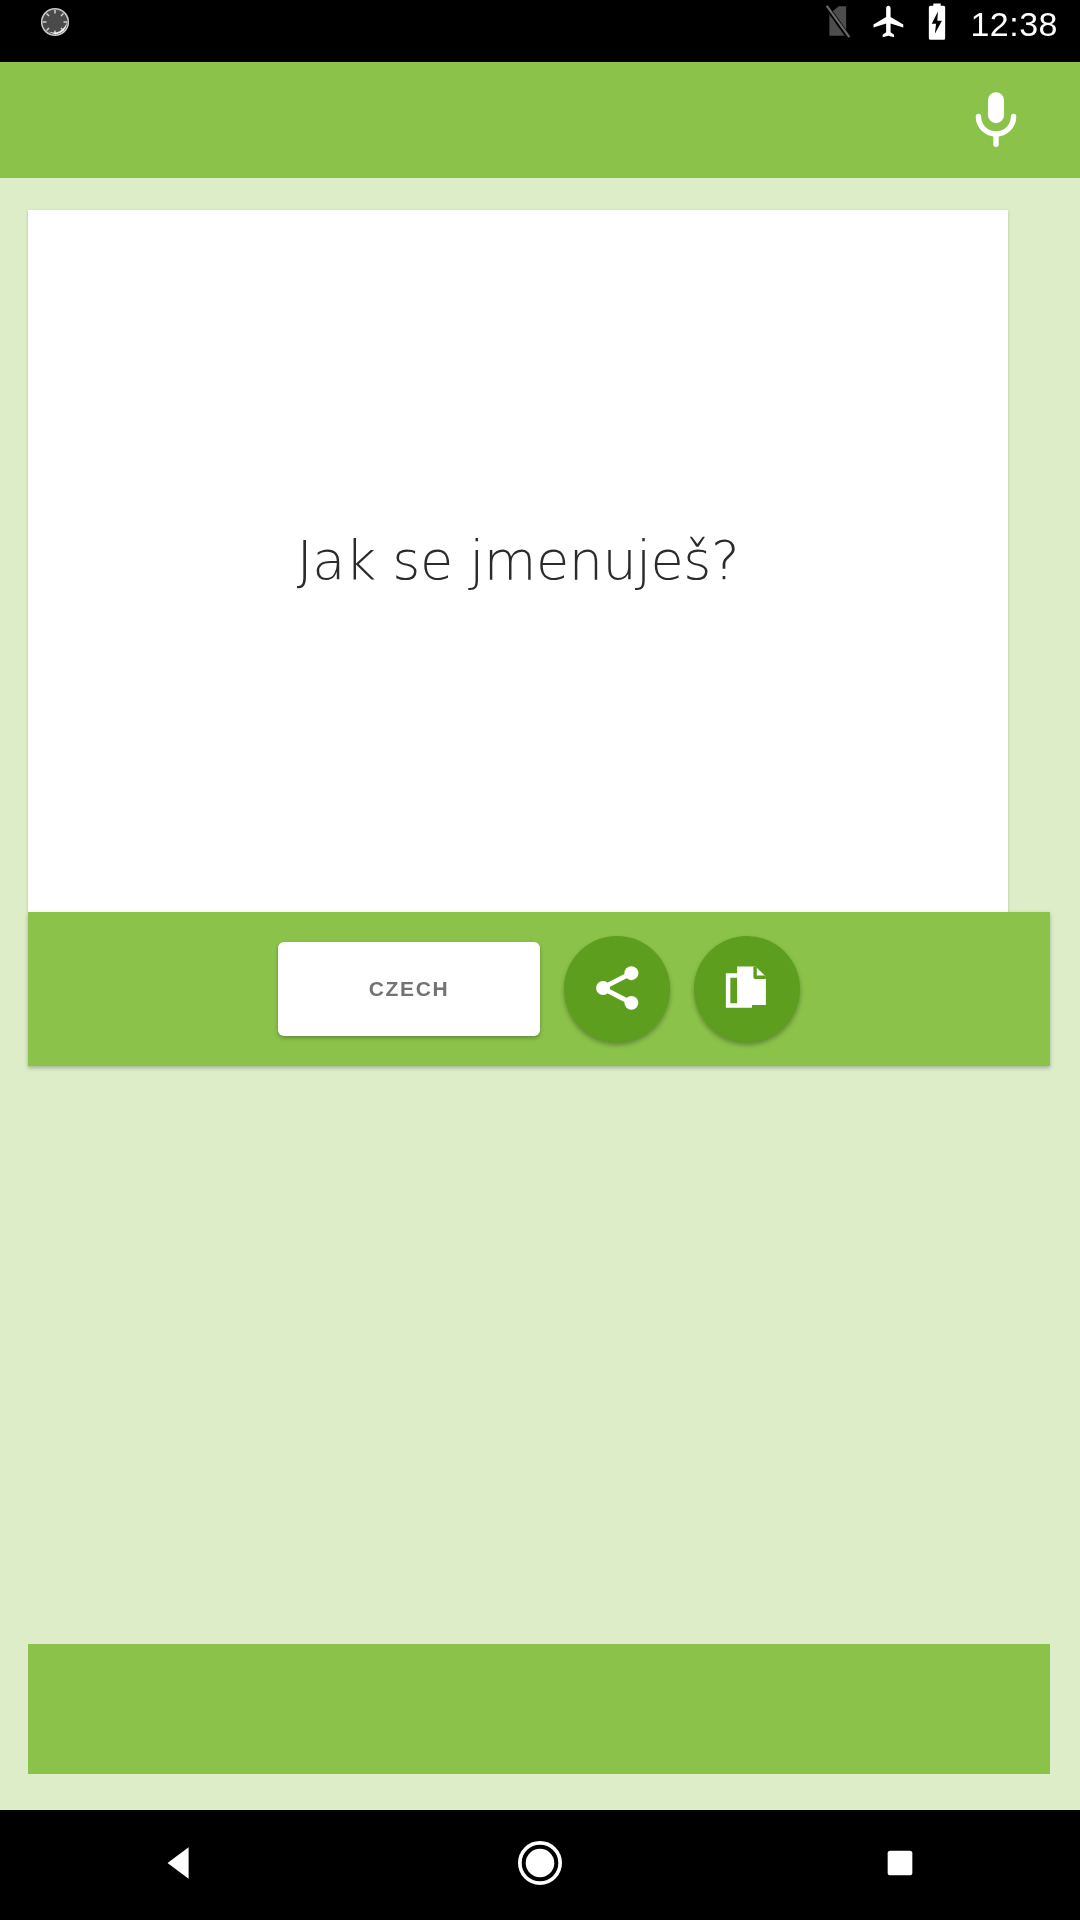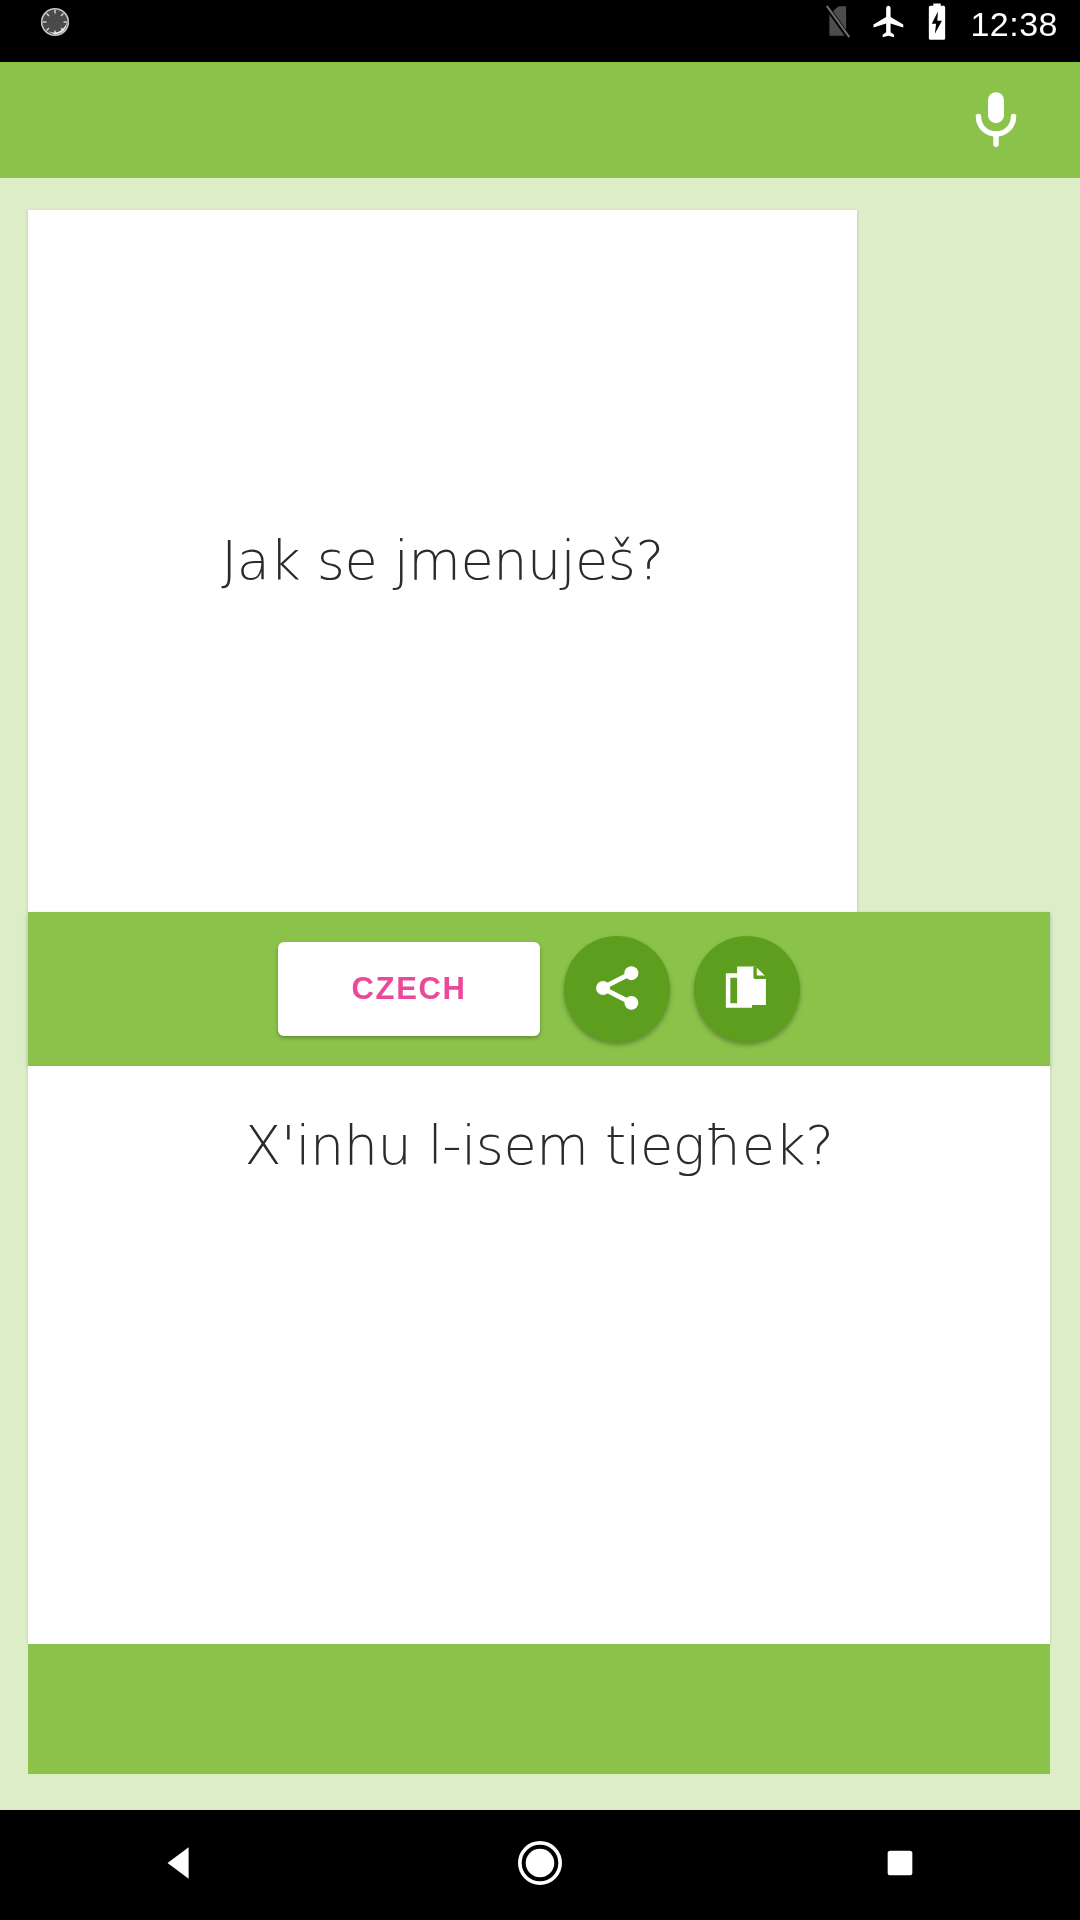--- a/index.html
+++ b/index.html
@@ -43,21 +43,21 @@
     padding-right:48px;
   }
   #mic-button {
     width:72px; height:72px;
     display:flex; align-items:center; justify-content:center;
   }
 
   
   #source-card {
     position:absolute; left:28px; top:210px;
-    width:829px; height:702px;
+    width:980px; height:702px;
     background:#fff;
     box-shadow:0 1px 3px rgba(0,0,0,0.18);
     display:flex; align-items:center; justify-content:center;
     padding:16px 40px;
   }
   .translation-text {
     font-size:54px; font-weight:300; color:#2b2b2b;
     text-align:center; line-height:1.25;
     font-family:"DejaVu Sans", sans-serif;
     letter-spacing:-0.5px;
@@ -72,21 +72,21 @@
     display:flex; align-items:center; justify-content:center;
     gap:24px;
   }
   .lang-button {
     width:262px; height:94px;
     background:#fff;
     border:none; border-radius:6px;
     box-shadow:0 2px 4px rgba(0,0,0,0.28);
     display:flex; align-items:center; justify-content:center;
     font-family:"Liberation Sans", sans-serif;
-    font-size:31px; font-weight:700; color:#ec4899;
+    font-size:21px; font-weight:700; color:#737373;
     letter-spacing:1.6px;
     cursor:pointer;
   }
   .circle-button {
     width:106px; height:106px; border-radius:50%;
     background:#5e9e1e;
     box-shadow:0 3px 5px rgba(0,0,0,0.3);
     display:flex; align-items:center; justify-content:center;
     border:none; cursor:pointer;
   }
@@ -209,23 +209,20 @@
         <svg width="54" height="54" viewBox="0 0 24 24">
           <path d="M3.6 6.4 h9.6 v13.4 h-9.6 z" fill="none" stroke="#fff" stroke-width="2"></path>
           <path d="M7.6 2.4 h8.2 l4.6 4.6 v12.6 h-12.8 z" fill="#fff"></path>
           <path d="M15.6 2.4 v4.8 h4.8" fill="none" stroke="#5e9e1e" stroke-width="1.5" stroke-linejoin="round"></path>
         </svg>
       </span>
     </button>
 
   </div>
 
-  <div id="target-card">
-    <div class="translation-text">X'inhu l-isem tiegħek?</div>
-  </div>
 
   <div id="footer-banner"></div>
 
   <div id="nav-bar">
     <div class="nav-btn">
       <span>
         <svg width="46" height="46" viewBox="0 0 24 24">
           <path d="M16.5 3.8 L16.5 20.2 L5.5 12 Z" fill="#fff"></path>
         </svg>
       </span>

